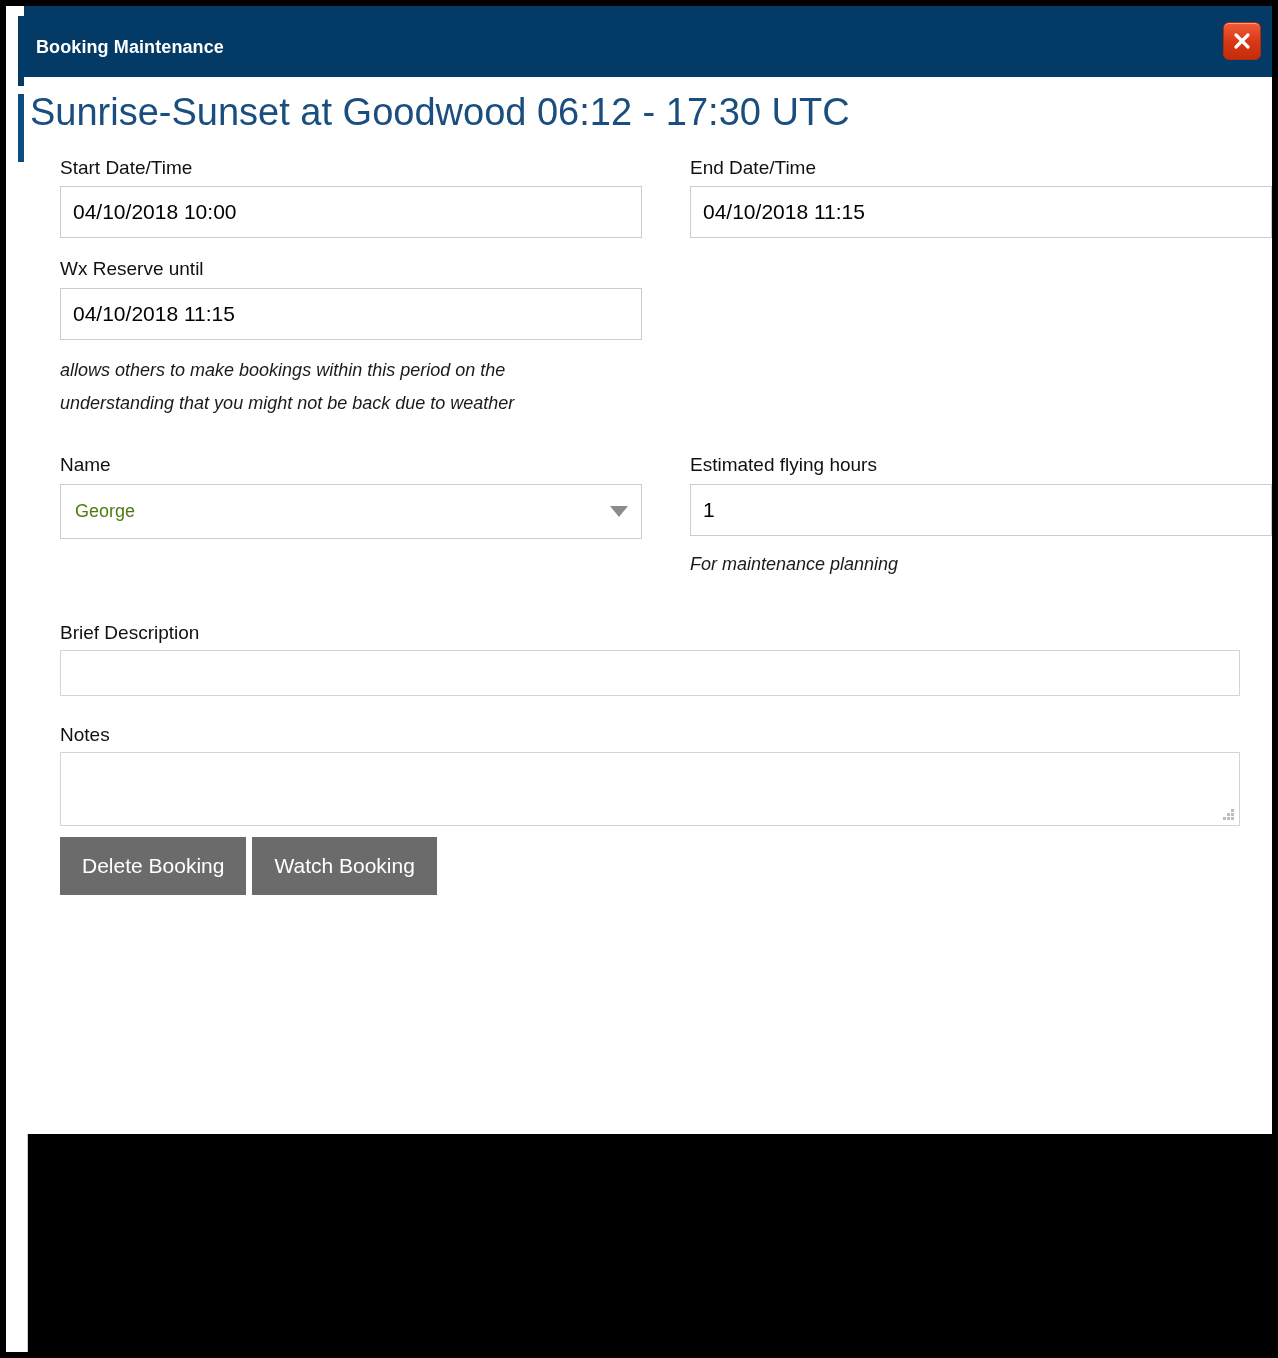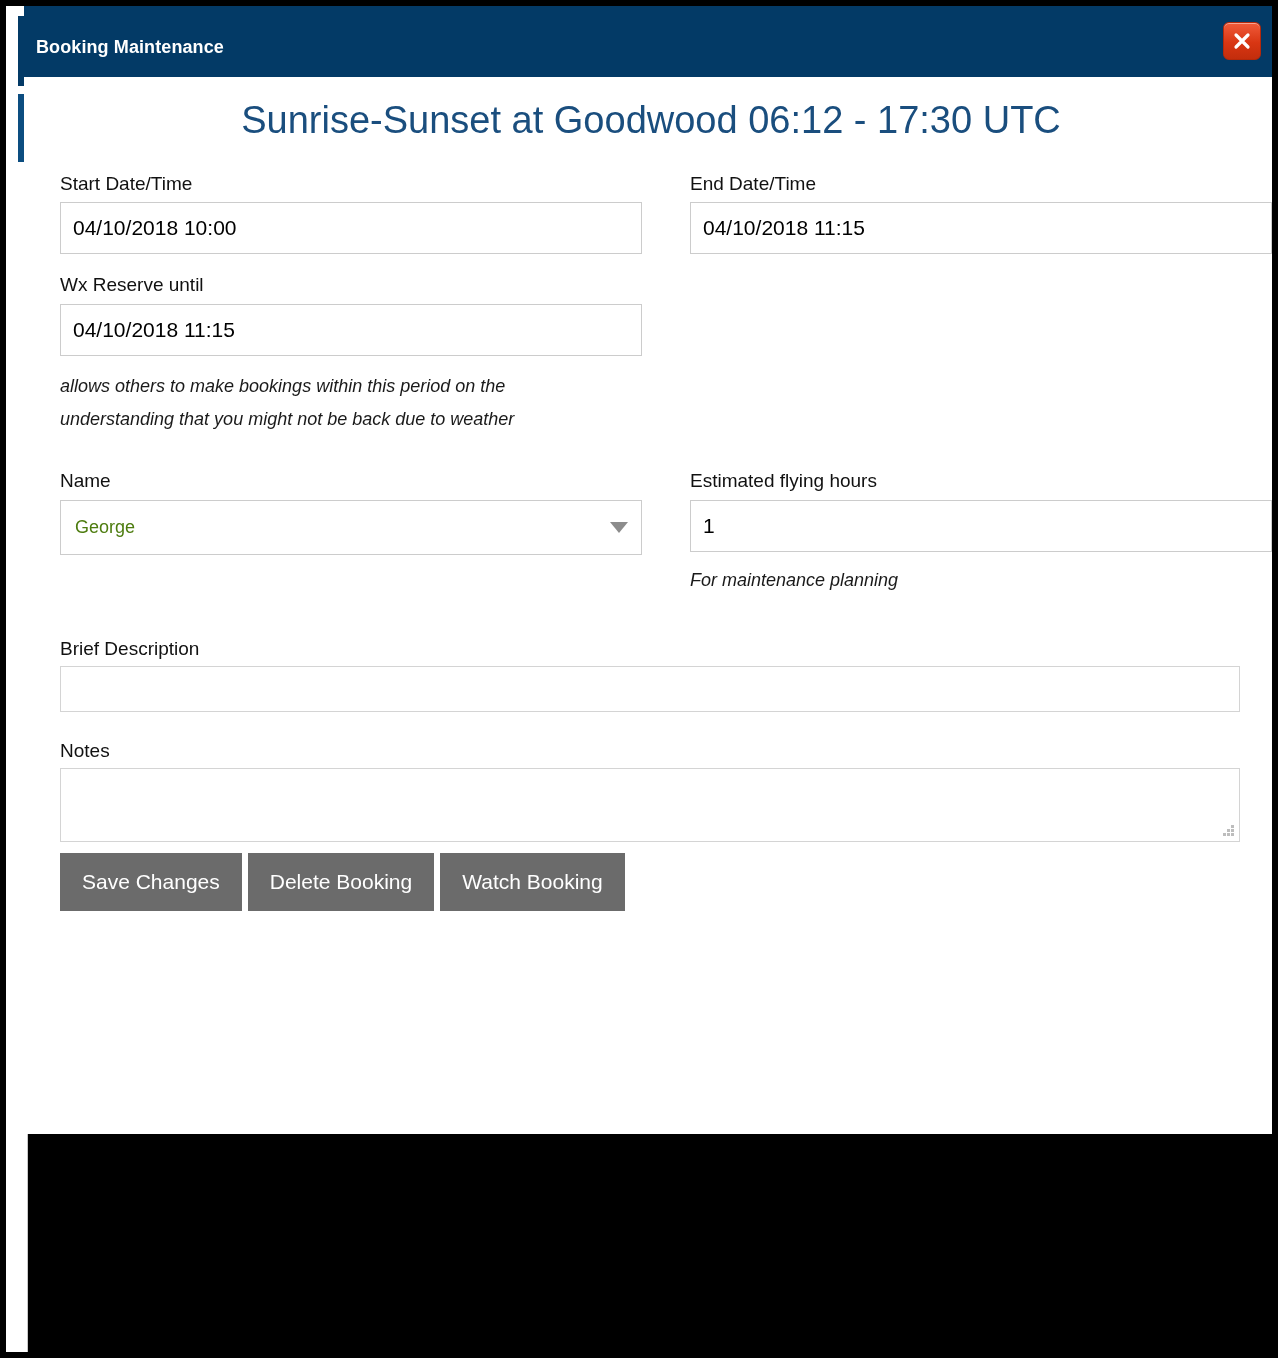--- a/index.html
+++ b/index.html
@@ -88,28 +88,27 @@
     border-radius: 6px;
     background: linear-gradient(#f05b3a, #d83613 55%, #c32d0c);
     border: 1px solid #b5280a;
     box-shadow: inset 0 1px 0 rgba(255,255,255,.45);
     box-sizing: border-box;
     cursor: pointer;
   }
   .close-button svg { display:block; margin: 7px auto 0 auto; }
 
   .page-heading {
-    margin: 8px;
+    margin: 0;
     padding: 14px 0 0 6px;
     font-size: 38px;
     font-weight: normal;
     color: #1A4E7E;
     line-height: 1.15;
     white-space: nowrap;
-    text-align: center;
   }
 
   .form-area {
     padding: 22px 32px 0 36px;
   }
 
   .row {
     display: flex;
     gap: 48px;
   }
@@ -330,20 +329,19 @@
             <rect x="6" y="6" width="3" height="3" fill="#bdbdbd"></rect>
             <rect x="10" y="6" width="3" height="3" fill="#bdbdbd"></rect>
             <rect x="2" y="10" width="3" height="3" fill="#bdbdbd"></rect>
             <rect x="6" y="10" width="3" height="3" fill="#bdbdbd"></rect>
             <rect x="10" y="10" width="3" height="3" fill="#bdbdbd"></rect>
           </svg>
         </span>
       </div>
 
       <div class="button-row">
-        <button class="btn">Save Changes</button>
         <button class="btn">Delete Booking</button>
         <button class="btn">Watch Booking</button>
       </div>
 
     </div>
   </div>
 </div>
 
 </body></html>

